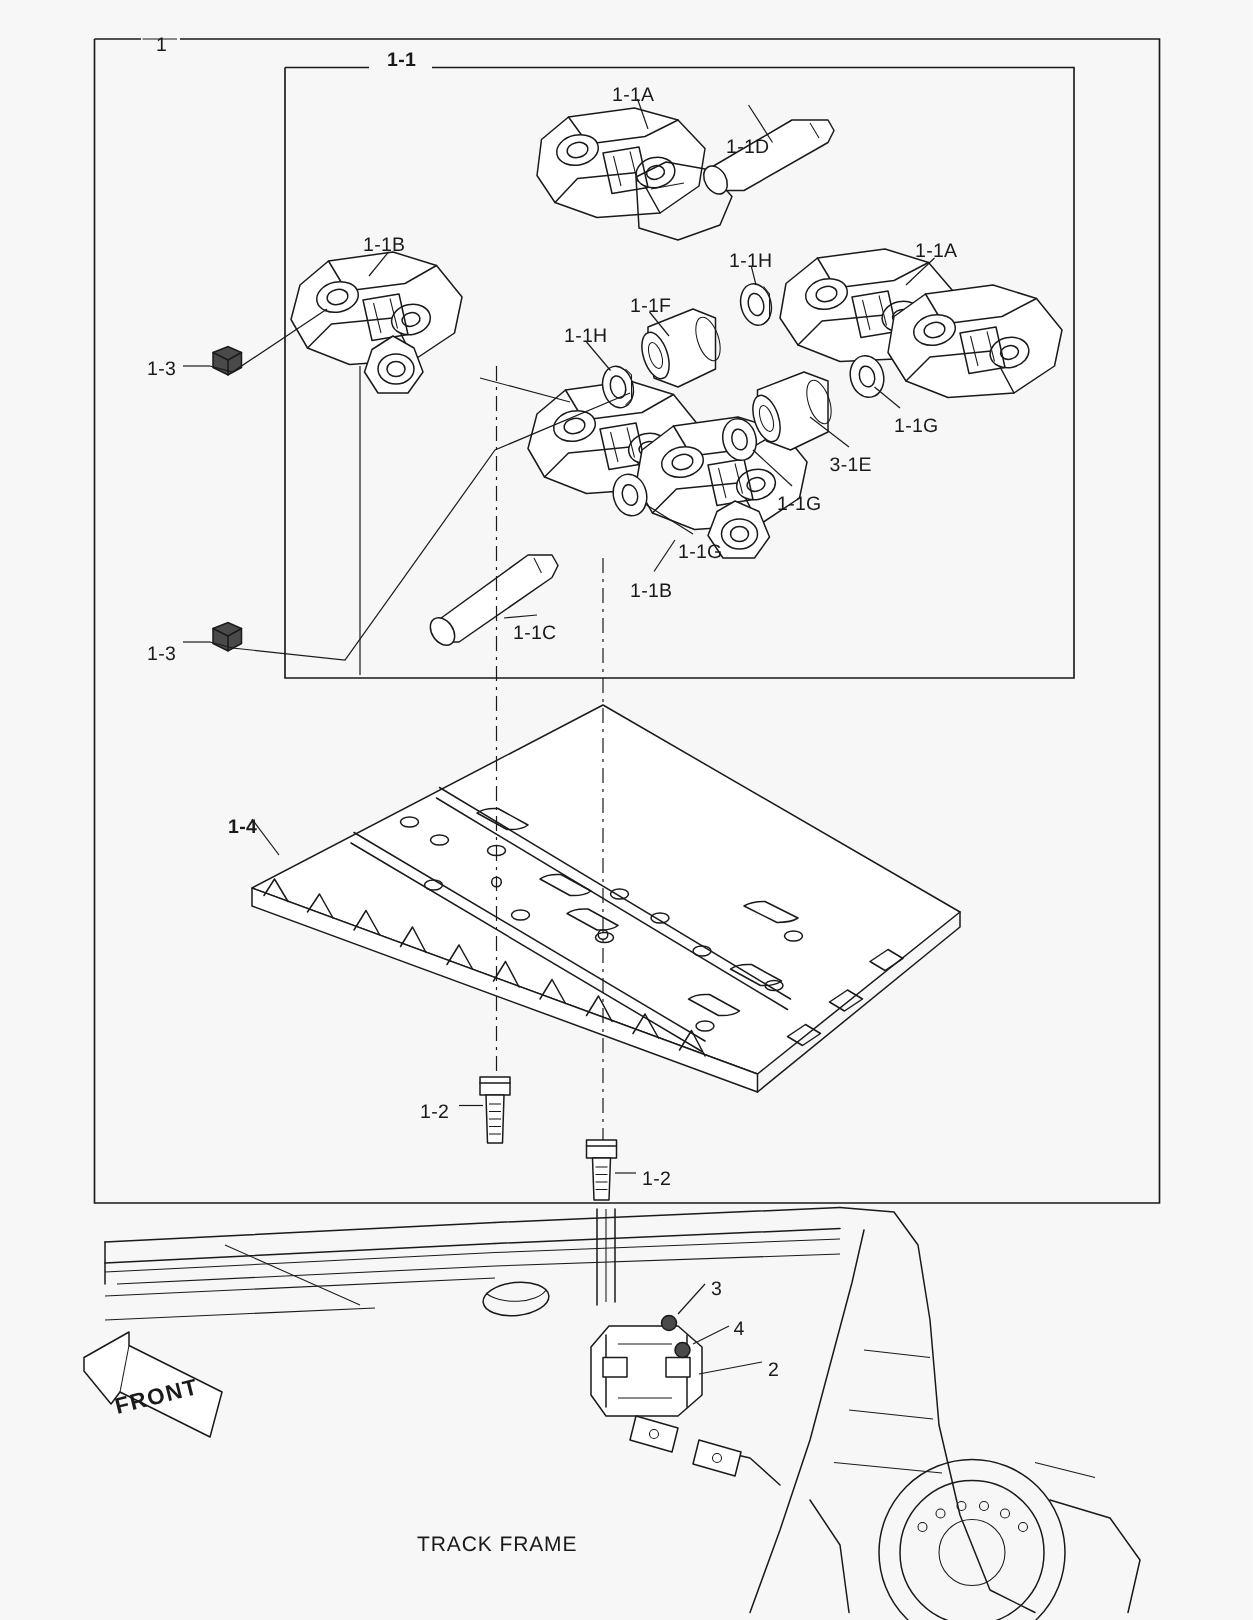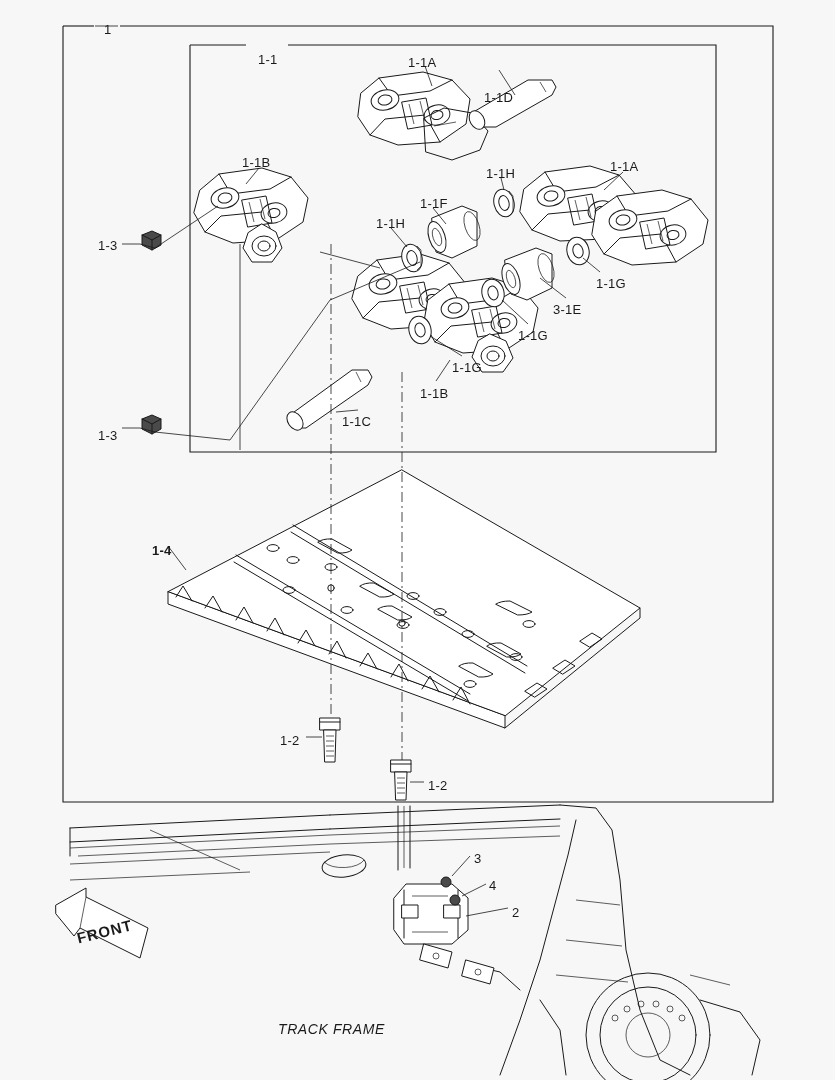--- a/index.html
+++ b/index.html
@@ -33,21 +33,20 @@
     font-size: 13px;
     color: #1a1a1a;
     white-space: nowrap;
     letter-spacing: 0.2px;
   }
   .caption {
     position: absolute;
     font-size: 14px;
     color: #1a1a1a;
     letter-spacing: 0.6px;
-    font-style: italic;
   }
   .front-text {
     position: absolute;
     font-size: 15px;
     font-weight: bold;
     color: #1a1a1a;
     letter-spacing: 1px;
     transform: rotate(-14deg);
     transform-origin: left top;
   }
@@ -388,21 +387,21 @@
     </g>
 
     <g>
       <path class="sf" d="M56,905 L86,888 L86,897 L148,928 L140,958 L80,928 L74,936 L56,914 Z"></path>
       <path class="thin" d="M86,897 L80,928"></path>
     </g>
 
   </svg>
 
   <div class="lbl" style="left:104px; top:22px;">1</div>
-  <div class="lbl" style="left:258px; top:52px;">1-1</div>
+  <div class="lbl" style="left:258px; top:32px;font-weight:bold;">1-1</div>
   <div class="lbl" style="left:408px; top:55px;">1-1A</div>
   <div class="lbl" style="left:484px; top:58px;margin-top:32px;">1-1D</div>
   <div class="lbl" style="left:242px; top:155px;">1-1B</div>
   <div class="lbl" style="left:486px; top:166px;">1-1H</div>
   <div class="lbl" style="left:610px; top:159px;">1-1A</div>
   <div class="lbl" style="left:420px; top:196px;text-align:right;">1-1F</div>
   <div class="lbl" style="left:376px; top:216px;">1-1H</div>
   <div class="lbl" style="left:98px; top:238px;">1-3</div>
   <div class="lbl" style="left:596px; top:276px;">1-1G</div>
   <div class="lbl" style="left:553px; top:302px;">3-1E</div>

